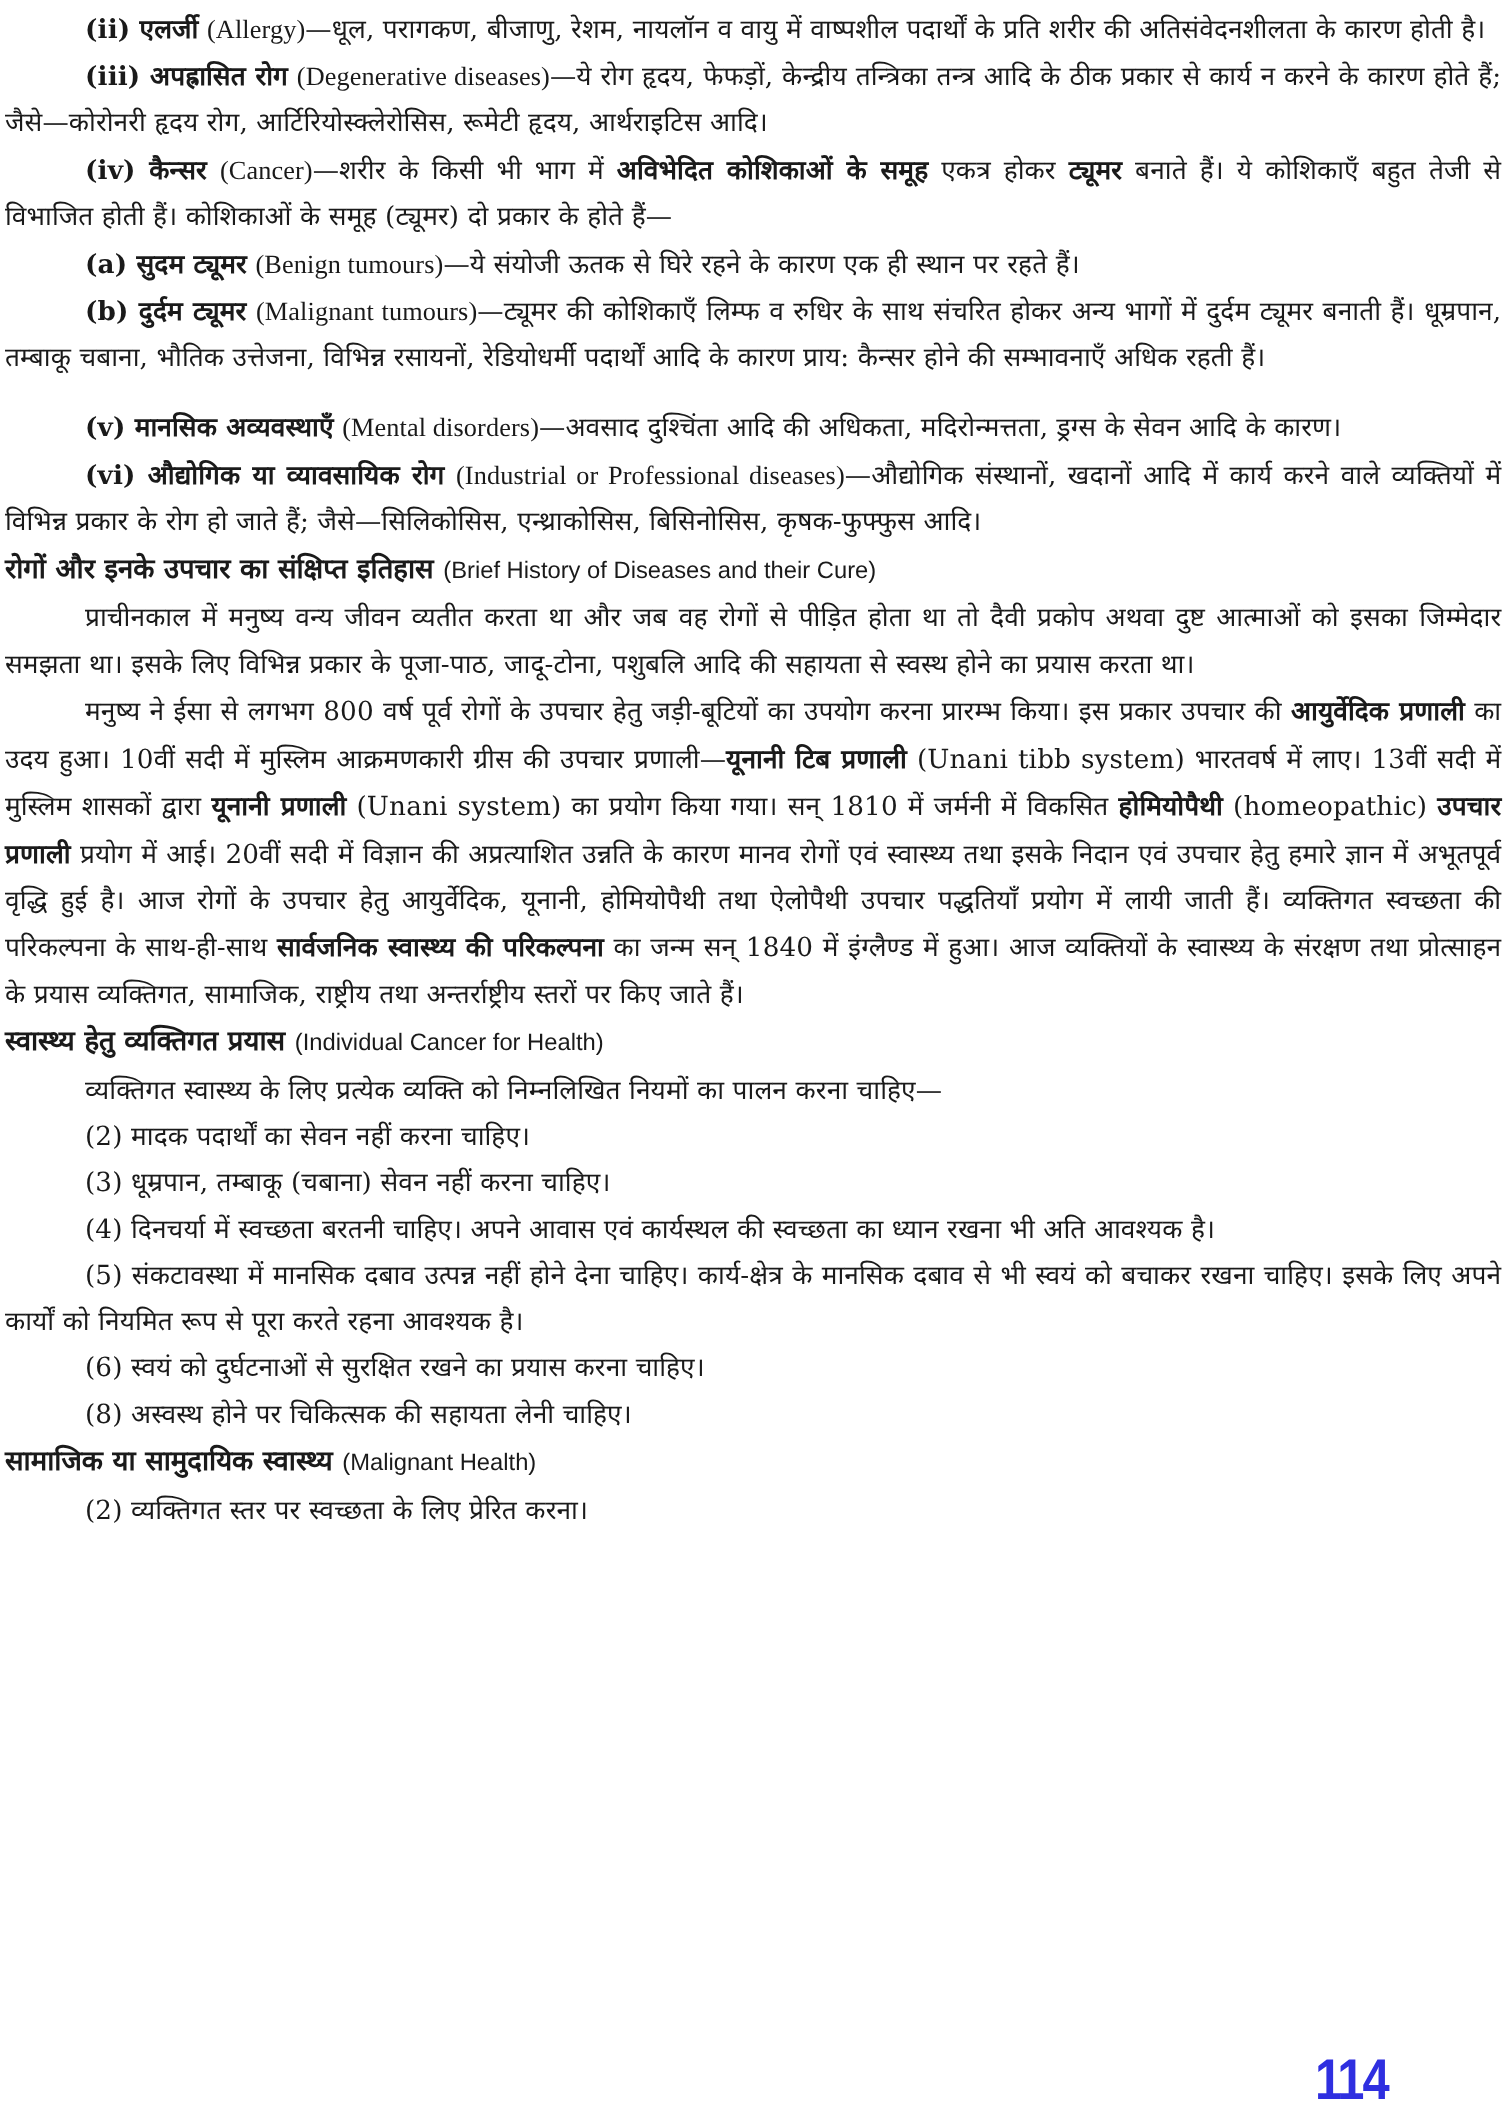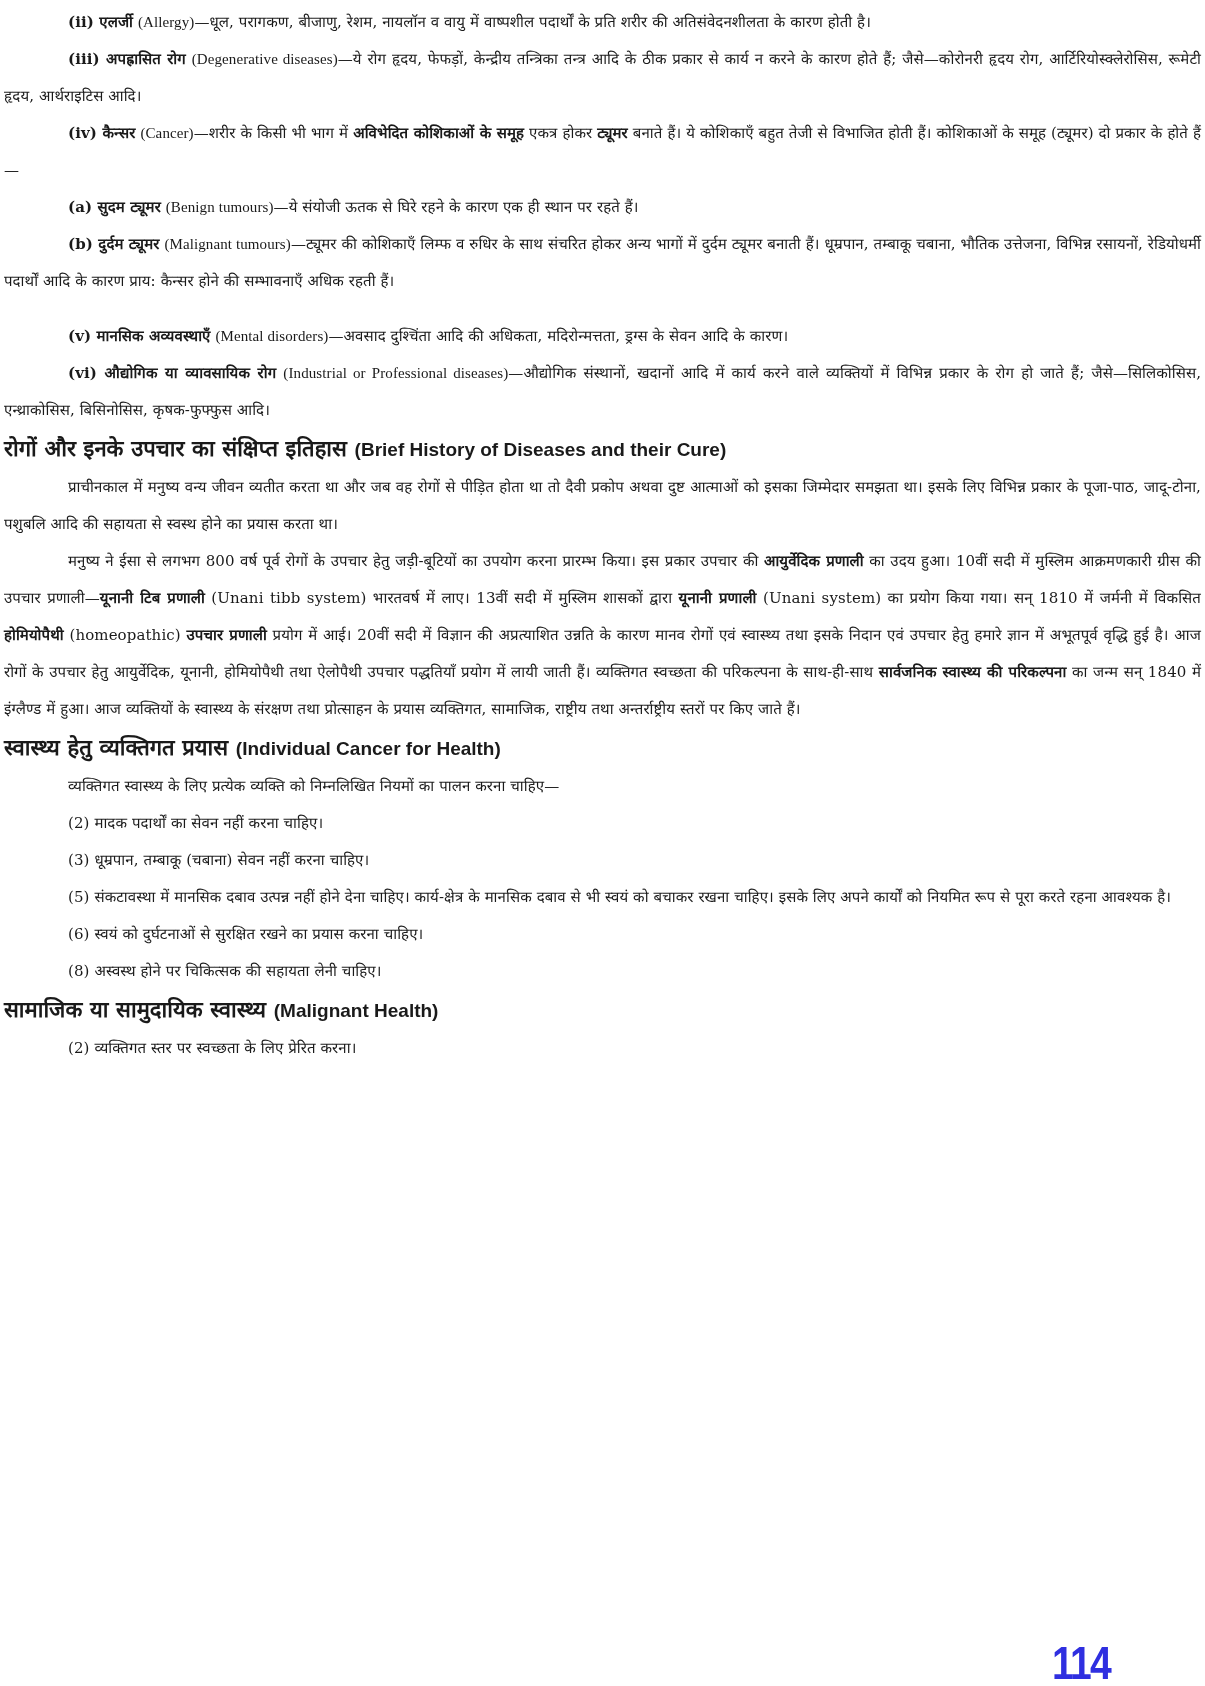--- a/index.html
+++ b/index.html
@@ -3,29 +3,29 @@
 <meta charset="utf-8">
 <style>
   html, body { margin: 0; padding: 0; background: #ffffff; }
   body {
     width: 1205px; height: 1686px; overflow: hidden; position: relative;
     font-family: "DejaVu Serif", "Liberation Serif", serif;
     color: #1a1a1a;
   }
   .page { position: absolute; left: 4px; top: 4px; width: 1197px; }
   .p {
-    font-size: 15px; line-height: 37px; text-align: justify;
+    font-size: 21px; line-height: 37px; text-align: justify;
     margin: 0; letter-spacing: 0.1px;
   }
   .indent { text-indent: 64px; }
   .item { padding-left: 64px; }
   .b { font-weight: bold; }
   .en { font-family: "Liberation Serif", serif; }
   .heading { font-size: 22px; line-height: 38px; font-weight: bold; margin: 0; }
-  .heading .en-h { font-family: "Liberation Sans", sans-serif; font-size: 19px; font-weight: bold; }
+  .heading .en-h { font-family: "Liberation Sans", sans-serif; font-size: 19px; font-weight: normal; }
   .pagenum {
     position: absolute; left: 1052px; top: 1640px;
     font-family: "Liberation Sans", sans-serif; font-weight: bold;
     font-size: 46px; line-height: 46px; color: #2f2fe0;
     letter-spacing: -2px; transform: scaleX(0.85); transform-origin: left top;
   }
 </style>
 </head>
 <body>
 
@@ -80,20 +80,21 @@
   </p>
 
   <h2 class="heading">
     <span>स्वास्थ्य हेतु व्यक्तिगत प्रयास</span>
     <span class="en-h">(Individual Cancer for Health)</span>
   </h2>
 
   <p class="p item">व्यक्तिगत स्वास्थ्य के लिए प्रत्येक व्यक्ति को निम्नलिखित नियमों का पालन करना चाहिए—</p>
   <p class="p item">(2) मादक पदार्थों का सेवन नहीं करना चाहिए।</p>
   <p class="p item">(3) धूम्रपान, तम्बाकू (चबाना) सेवन नहीं करना चाहिए।</p>
+  <p class="p item">(4) दिनचर्या में स्वच्छता बरतनी चाहिए। अपने आवास एवं कार्यस्थल की स्वच्छता का ध्यान रखना भी अति आवश्यक है।</p>
   <p class="p indent">(5) संकटावस्था में मानसिक दबाव उत्पन्न नहीं होने देना चाहिए। कार्य-क्षेत्र के मानसिक दबाव से भी स्वयं को बचाकर रखना चाहिए। इसके लिए अपने कार्यों को नियमित रूप से पूरा करते रहना आवश्यक है।</p>
   <p class="p item">(6) स्वयं को दुर्घटनाओं से सुरक्षित रखने का प्रयास करना चाहिए।</p>
   <p class="p item">(8) अस्वस्थ होने पर चिकित्सक की सहायता लेनी चाहिए।</p>
 
   <h2 class="heading">
     <span>सामाजिक या सामुदायिक स्वास्थ्य</span>
     <span class="en-h">(Malignant Health)</span>
   </h2>
 
   <p class="p item">(2) व्यक्तिगत स्तर पर स्वच्छता के लिए प्रेरित करना।</p>

